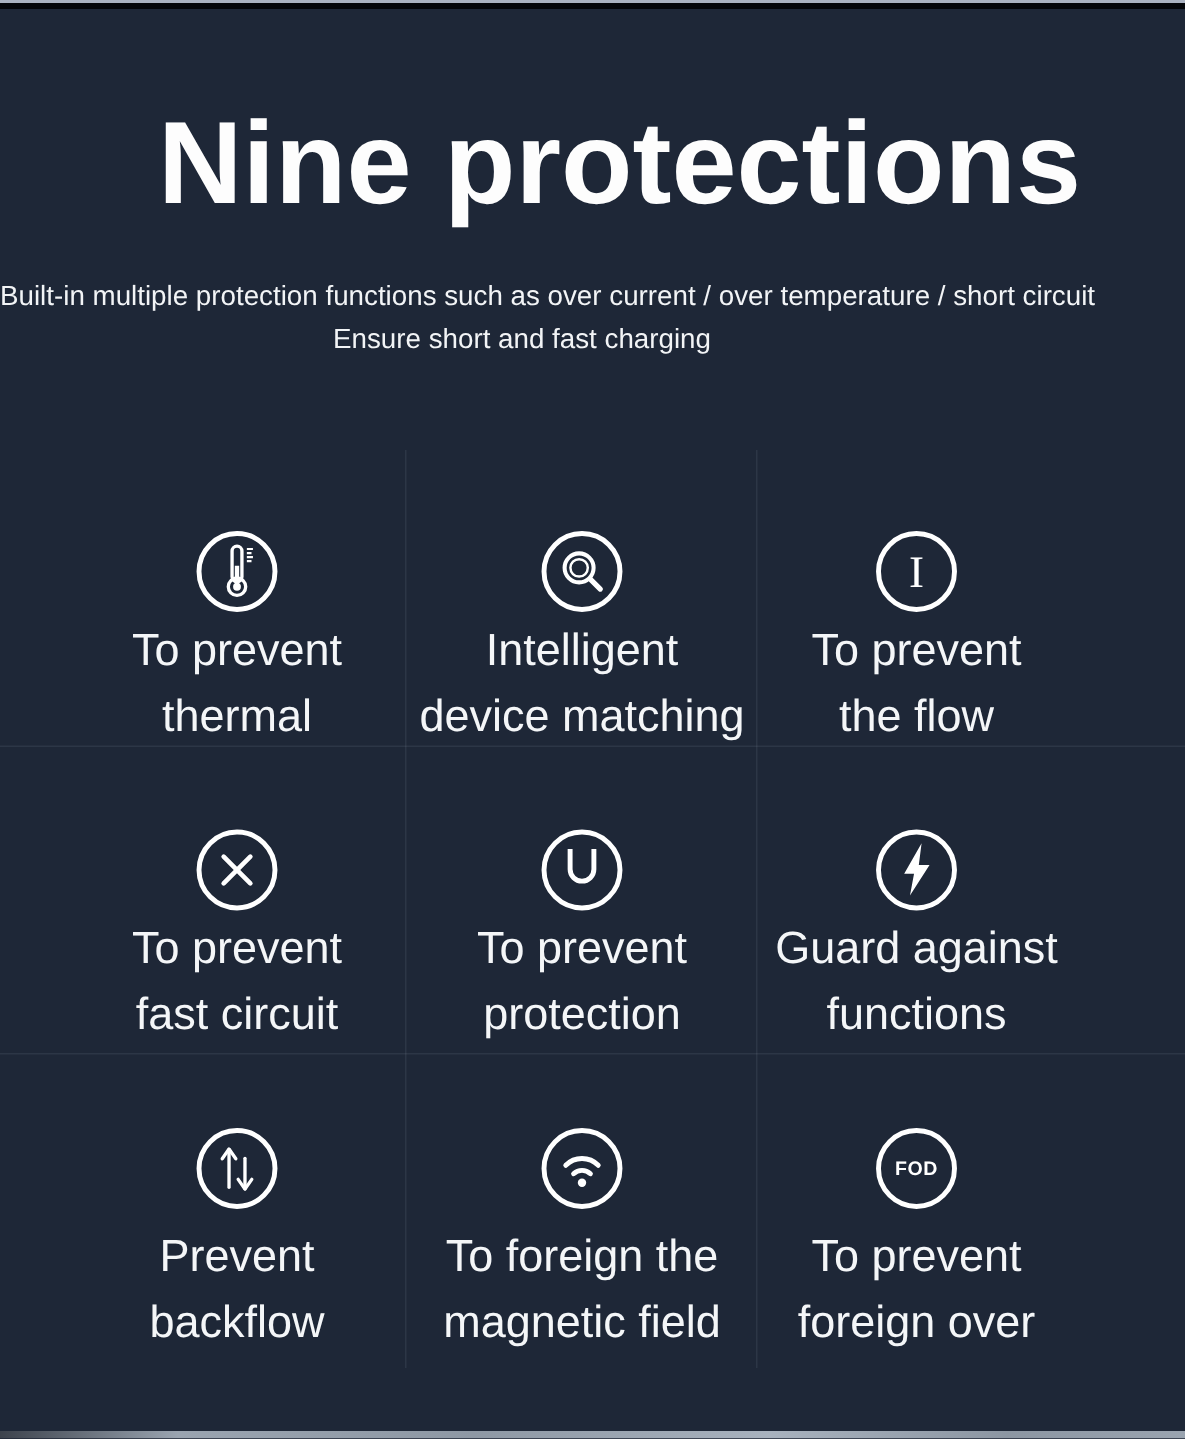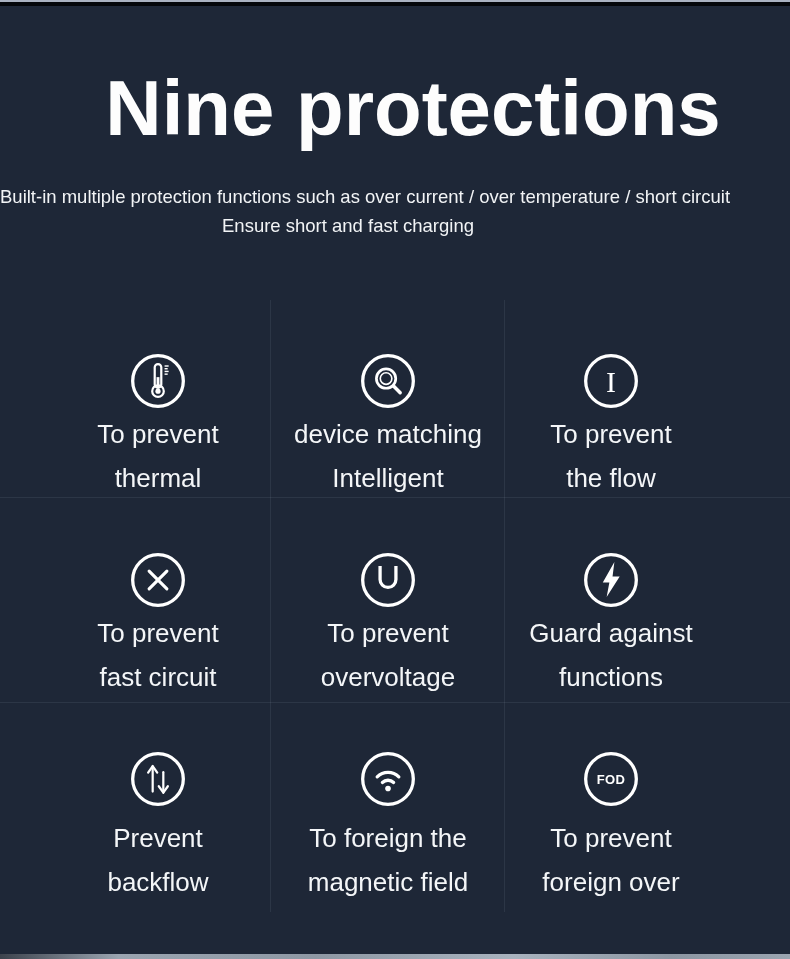--- a/index.html
+++ b/index.html
@@ -37,21 +37,21 @@
   .cell { position:absolute; width:240px; text-align:center; }
   .c1 { left:38px; }  .c2 { left:268px; }  .c3 { left:491px; }
   .r1 { top:352px; }  .r2 { top:551px; }  .r3 { top:750px; }
   .fi { display:block; margin:0 auto; width:58px; height:58px; }
   .fi * { stroke:#ffffff; }
   .fi .nofill { fill:none; }
   .fi .fill { fill:#ffffff; stroke:none; }
   .fi text { fill:#ffffff; stroke:none; }
   .labels { margin-top:2px; }
   .r3 .labels { margin-top:8px; }
-  .lbl { font-size:26px; line-height:44px; color:#f4f6f8; white-space:nowrap; }
+  .lbl { font-size:30px; line-height:44px; color:#f4f6f8; white-space:nowrap; }
 </style>
 </head>
 <body>
 
 <div class="top-light-line"></div>
 <div class="top-black-line"></div>
 
 <h1 class="title">Nine protections</h1>
 
 <div class="subtitle">
@@ -85,22 +85,22 @@
 </div>
 
 <div class="cell r1 c2">
   <svg class="fi" viewBox="0 0 60 60">
     <circle class="nofill" cx="30" cy="30" r="26.2" stroke-width="3.4"></circle>
     <circle class="nofill" cx="28" cy="27.5" r="10" stroke-width="2.8"></circle>
     <circle class="nofill" cx="28" cy="27.5" r="6" stroke-width="1.7"></circle>
     <line x1="35.7" y1="35.2" x2="42.6" y2="42.1" stroke-width="3.6" stroke-linecap="round"></line>
   </svg>
   <div class="labels">
+    <div class="lbl">Intelligent</div>
     <div class="lbl">device matching</div>
-    <div class="lbl">Intelligent</div>
   </div>
 </div>
 
 <div class="cell r1 c3">
   <svg class="fi" viewBox="0 0 60 60">
     <circle class="nofill" cx="30" cy="30" r="26.2" stroke-width="3.4"></circle>
     <text x="30" y="41" text-anchor="middle" font-family="Liberation Serif, serif" font-size="31">I</text>
   </svg>
   <div class="labels">
     <div class="lbl">To prevent</div>
@@ -120,21 +120,21 @@
   </div>
 </div>
 
 <div class="cell r2 c2">
   <svg class="fi" viewBox="0 0 60 60">
     <circle class="nofill" cx="30" cy="30" r="26.2" stroke-width="3.4"></circle>
     <path class="nofill" d="M21.8 15.5 v14 a8.2 8.2 0 0 0 16.4 0 V15.5" stroke-width="3.4"></path>
   </svg>
   <div class="labels">
     <div class="lbl">To prevent</div>
-    <div class="lbl">overvoltage</div>
+    <div class="lbl">protection</div>
   </div>
 </div>
 
 <div class="cell r2 c3">
   <svg class="fi" viewBox="0 0 60 60">
     <circle class="nofill" cx="30" cy="30" r="26.2" stroke-width="3.4"></circle>
     <polygon class="fill" points="33.5,11.5 21.5,32.5 28.3,32.5 25.5,47.5 39,26.5 31.6,26.5"></polygon>
   </svg>
   <div class="labels">
     <div class="lbl">Guard against</div>

